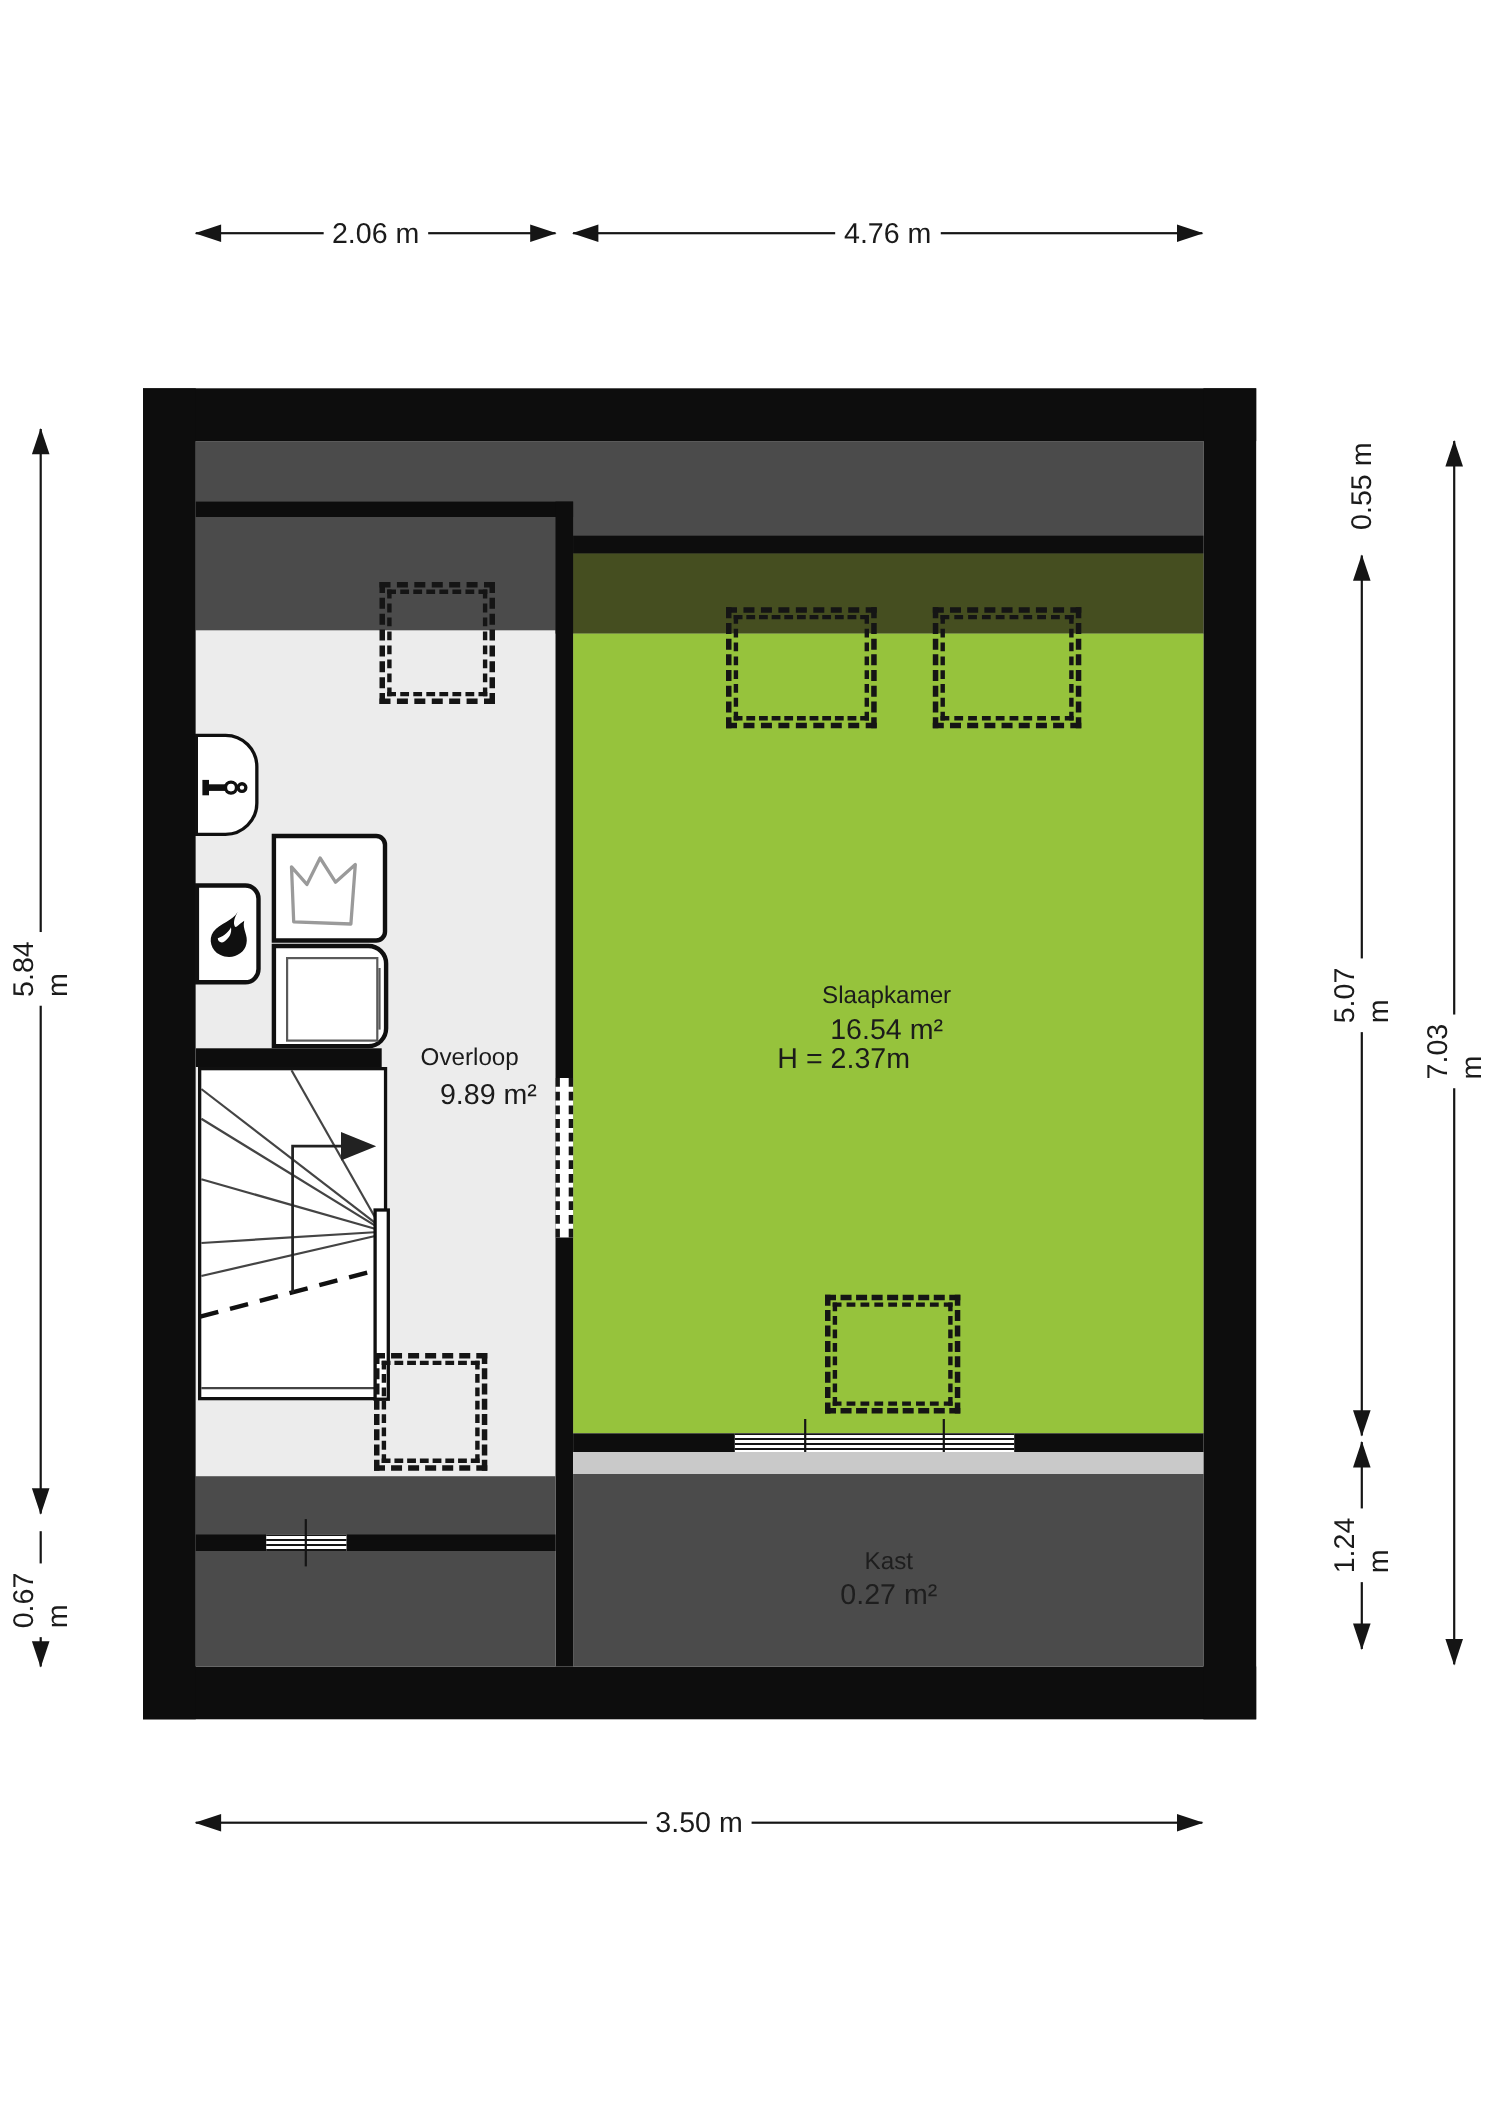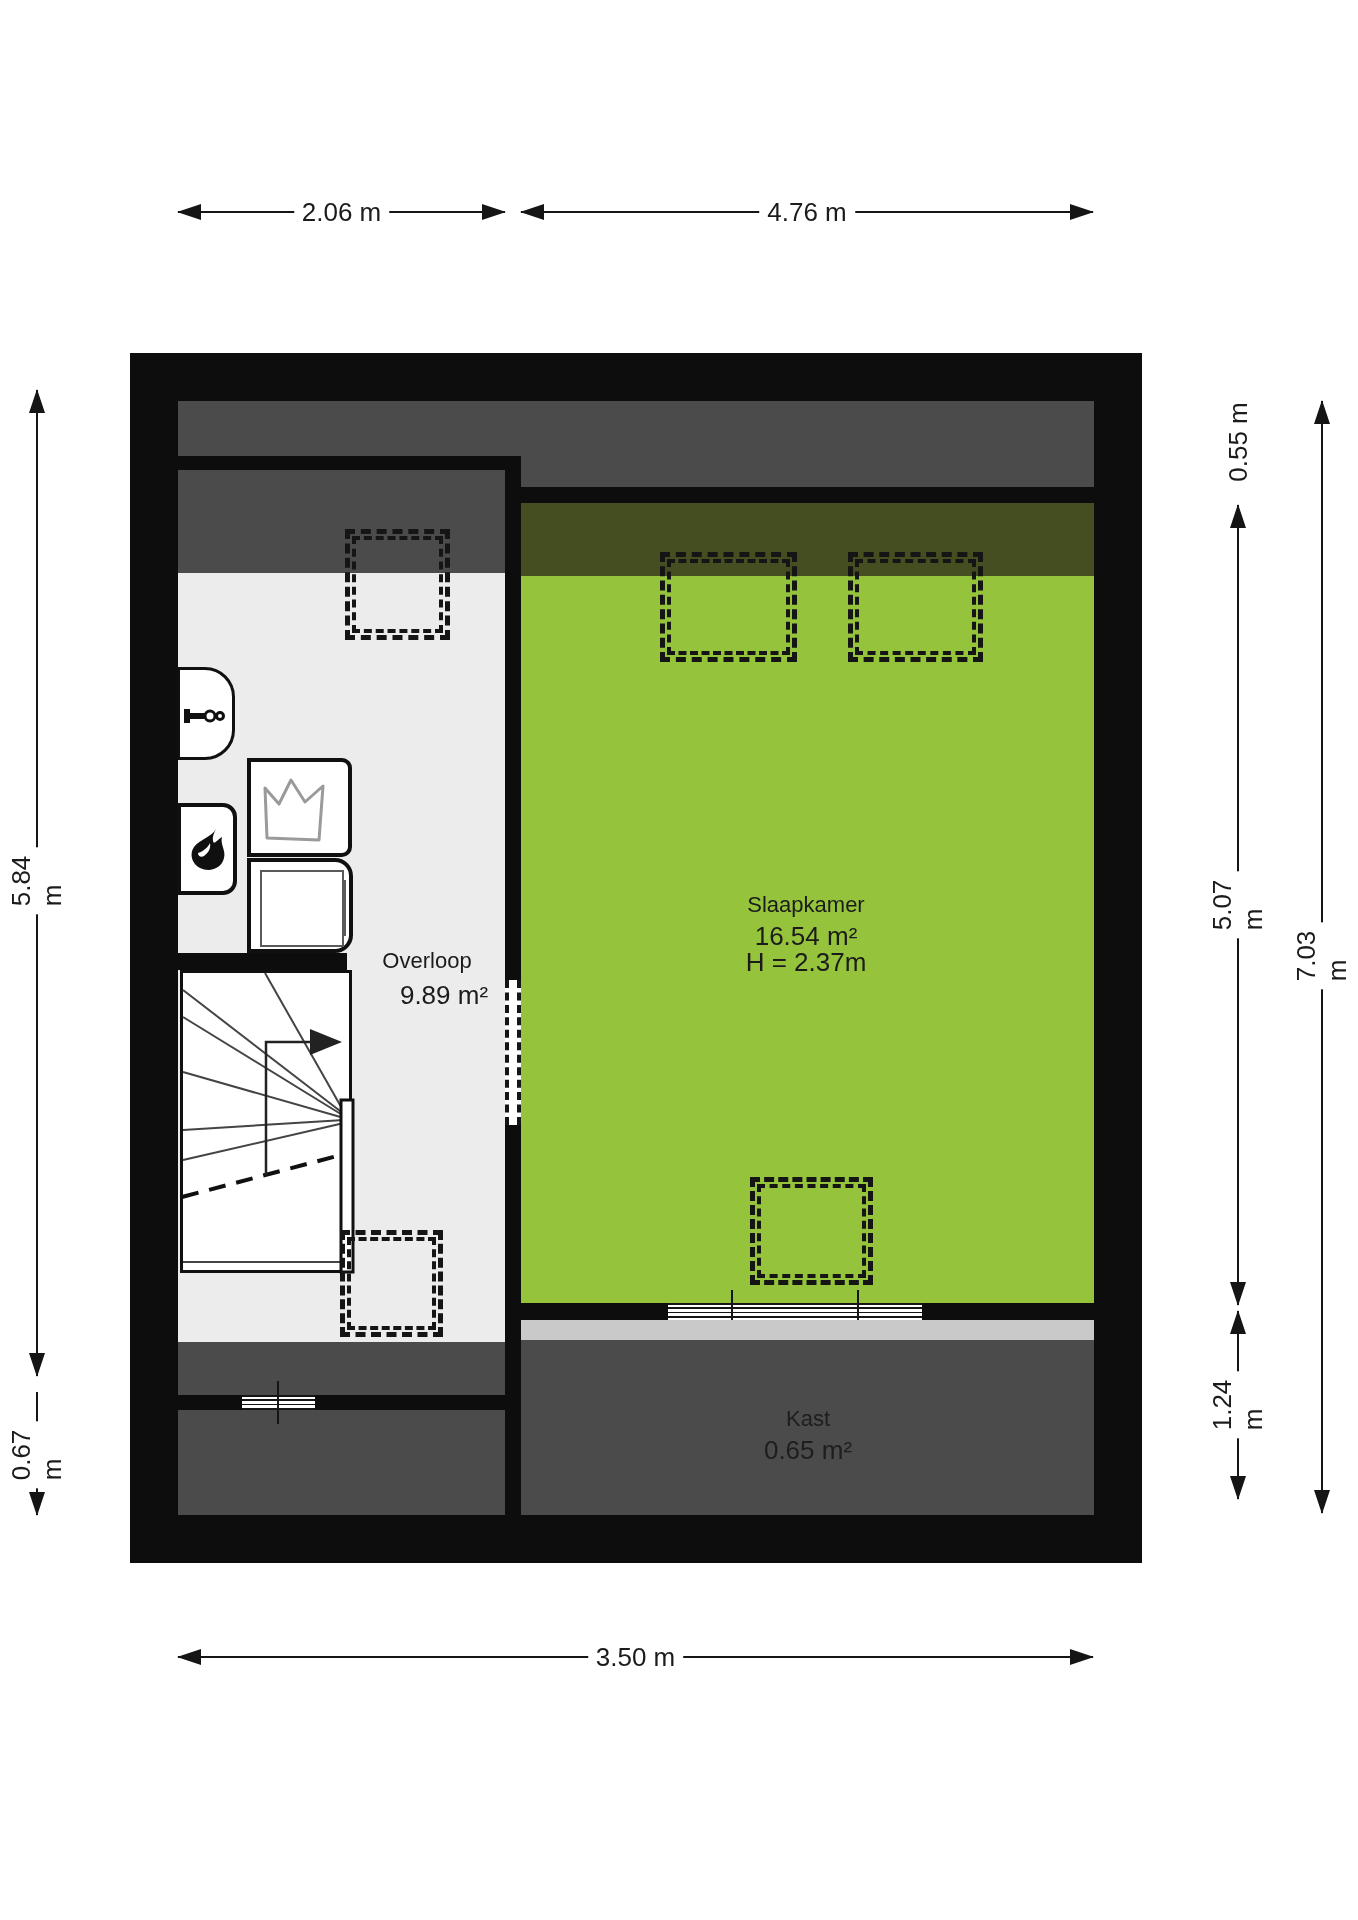--- a/index.html
+++ b/index.html
@@ -136,24 +136,24 @@
   <div class="abs rw" style="left:660px;top:552px;width:137px;height:110px;"></div>
   <div class="abs rw" style="left:848px;top:552px;width:135px;height:110px;"></div>
   <div class="abs rw" style="left:750px;top:1177px;width:123px;height:108px;"></div>
   <div class="abs rw" style="left:340px;top:1230px;width:103px;height:107px;"></div>
 
   <div class="lbl room-title" style="left:427px;top:961px;">Overloop</div>
   <div class="lbl room-sub" style="left:444px;top:995px;">9.89 m²</div>
 
   <div class="lbl room-title" style="left:806px;top:905px;">Slaapkamer</div>
   <div class="lbl room-sub" style="left:806px;top:936px;">16.54 m²</div>
-  <div class="lbl room-sub" style="left:806px;top:962px;text-align:right;">H = 2.37m</div>
+  <div class="lbl room-sub" style="left:767px;top:962px;text-align:right;">H = 2.37m</div>
 
   <div class="lbl room-title" style="left:808px;top:1419px;color:#1e1e1e;">Kast</div>
-  <div class="lbl room-sub" style="left:808px;top:1450px;color:#1e1e1e;">0.65 m²</div>
+  <div class="lbl room-sub" style="left:808px;top:1450px;color:#1e1e1e;">0.27 m²</div>
 
   <div class="hdim" style="left:178px;top:212px;width:327px;">
     <div class="line"></div>
       <div class="ah-l"></div>
     <div class="ah-r"></div>
     <div class="dim-lbl">2.06 m</div>
   </div>
   <div class="hdim" style="left:521px;top:212px;width:572px;">
     <div class="line"></div>
       <div class="ah-l"></div>

